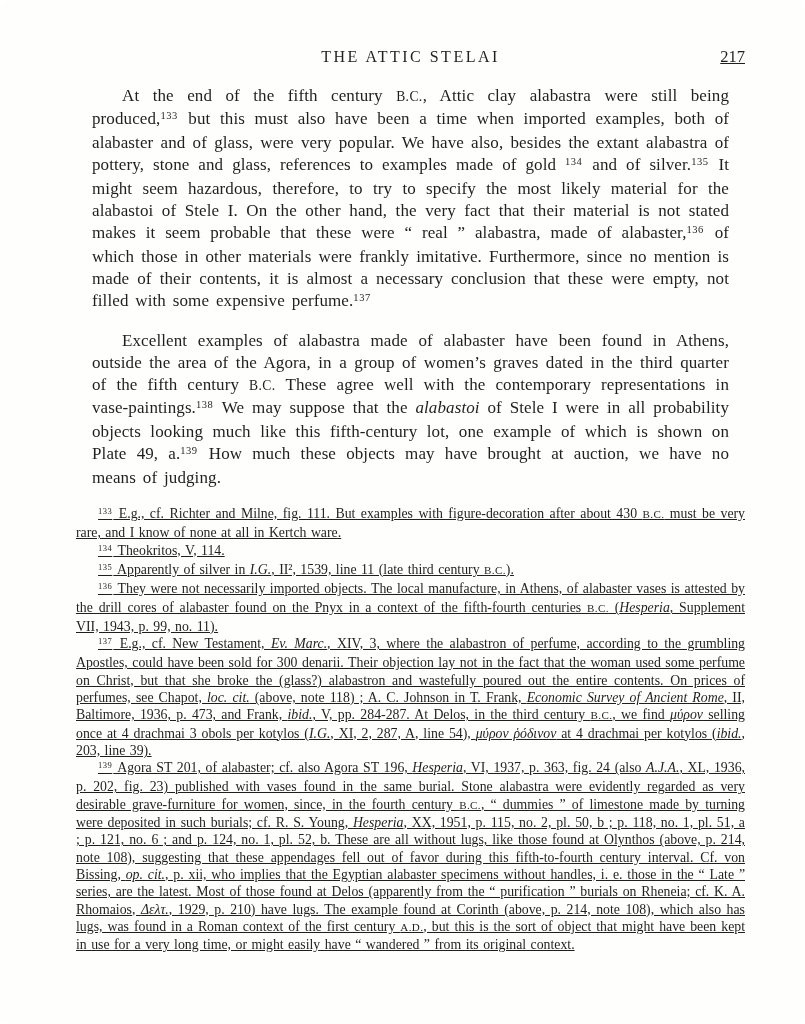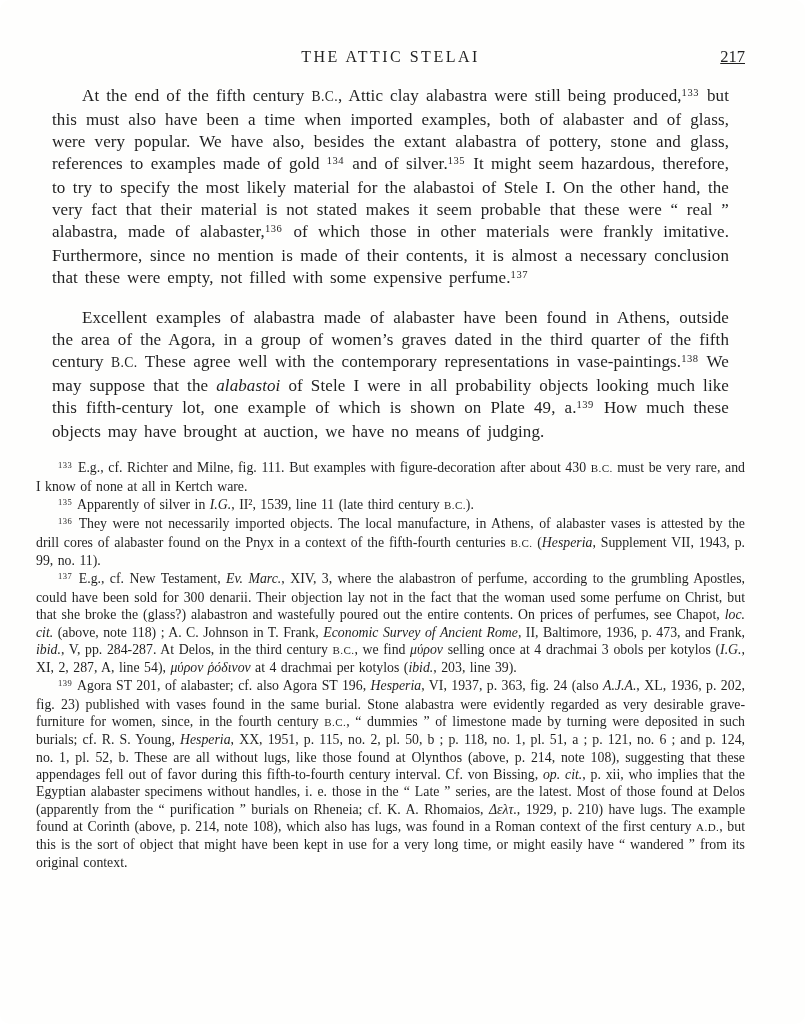--- a/index.html
+++ b/index.html
@@ -3,21 +3,21 @@
 <meta charset="utf-8">
 <style>
   html, body { margin: 0; padding: 0; background: #ffffff; }
   .page {
     width: 805px; height: 1024px;
     box-sizing: border-box;
     margin: 0 auto;
     background: #fefefd;
     color: #1f1f1f;
     font-family: "Liberation Serif", "DejaVu Serif", serif;
-    padding: 46px 60px 0 36px;
+    padding: 46px 60px 0 76px;
     overflow: hidden;
     position: relative;
     border-radius: 10px;
   }
   .pagehead { position: relative; height: 21px; }
   .title {
     margin: 0;
     font-size: 16px;
     font-weight: normal;
     text-align: center;
@@ -34,21 +34,21 @@
   .bodytext { margin-top: 18px; }
   .para {
     margin: 16px;
     font-size: 17px;
     line-height: 22px;
     text-align: justify;
     text-indent: 30px;
     word-spacing: 2.5px;
     letter-spacing: 0.1px;
   }
-  .footnotes { margin-top: 13px; }
+  .footnotes { margin-top: 13px; text-decoration: underline; }
   .fn {
     margin: 0;
     font-size: 13.8px;
     line-height: 17.3px;
     text-align: justify;
     text-indent: 22px;
     word-spacing: 1px;
   }
   .it { font-style: italic; }
   .sc { font-size: 0.8em; letter-spacing: 0.4px; }
@@ -69,18 +69,19 @@
     <span class="pagenum">217</span>
   </header>
 
   <main class="bodytext">
     <p class="para"><span>At the end of the fifth century </span><span class="sc">B.C.</span><span>, Attic clay alabastra were still being produced,</span><span class="sup">133</span><span> but this must also have been a time when imported examples, both of alabaster and of glass, were very popular.  We have also, besides the extant alabastra of pottery, stone and glass, references to examples made of gold </span><span class="sup">134</span><span> and of silver.</span><span class="sup">135</span><span> It might seem hazardous, therefore, to try to specify the most likely material for the alabastoi of Stele I.  On the other hand, the very fact that their material is not stated makes it seem probable that these were “ real ” alabastra, made of alabaster,</span><span class="sup">136</span><span> of which those in other materials were frankly imitative.  Furthermore, since no mention is made of their contents, it is almost a necessary conclusion that these were empty, not filled with some expensive perfume.</span><span class="sup">137</span></p>
     <p class="para"><span>Excellent examples of alabastra made of alabaster have been found in Athens, outside the area of the Agora, in a group of women’s graves dated in the third quarter of the fifth century </span><span class="sc">B.C.</span><span>  These agree well with the contemporary representations in vase-paintings.</span><span class="sup">138</span><span>  We may suppose that the </span><span class="it">alabastoi</span><span> of Stele I were in all probability objects looking much like this fifth-century lot, one example of which is shown on Plate 49, a.</span><span class="sup">139</span><span>  How much these objects may have brought at auction, we have no means of judging.</span></p>
   </main>
 
   <section class="footnotes">
     <p class="fn"><span class="sup">133</span><span> E.g., cf. Richter and Milne, fig. 111.  But examples with figure-decoration after about 430 </span><span class="sc">B.C.</span><span> must be very rare, and I know of none at all in Kertch ware.</span></p>
+    <p class="fn"><span class="sup">134</span><span> Theokritos, V, 114.</span></p>
     <p class="fn"><span class="sup">135</span><span> Apparently of silver in </span><span class="it">I.G.</span><span>, II², 1539, line 11 (late third century </span><span class="sc">B.C.</span><span>).</span></p>
     <p class="fn"><span class="sup">136</span><span> They were not necessarily imported objects.  The local manufacture, in Athens, of alabaster vases is attested by the drill cores of alabaster found on the Pnyx in a context of the fifth-fourth centuries </span><span class="sc">B.C.</span><span> (</span><span class="it">Hesperia</span><span>, Supplement VII, 1943, p. 99, no. 11).</span></p>
     <p class="fn"><span class="sup">137</span><span> E.g., cf. New Testament, </span><span class="it">Ev. Marc.</span><span>, XIV, 3, where the alabastron of perfume, according to the grumbling Apostles, could have been sold for 300 denarii.  Their objection lay not in the fact that the woman used some perfume on Christ, but that she broke the (glass?) alabastron and wastefully poured out the entire contents.  On prices of perfumes, see Chapot, </span><span class="it">loc. cit.</span><span> (above, note 118) ; A. C. Johnson in T. Frank, </span><span class="it">Economic Survey of Ancient Rome</span><span>, II, Baltimore, 1936, p. 473, and Frank, </span><span class="it">ibid.</span><span>, V, pp. 284-287.  At Delos, in the third century </span><span class="sc">B.C.</span><span>, we find </span><span class="it">μύρον</span><span> selling once at 4 drachmai 3 obols per kotylos (</span><span class="it">I.G.</span><span>, XI, 2, 287, A, line 54), </span><span class="it">μύρον ῥόδινον</span><span> at 4 drachmai per kotylos (</span><span class="it">ibid.</span><span>, 203, line 39).</span></p>
     <p class="fn"><span class="sup">139</span><span> Agora ST 201, of alabaster; cf. also Agora ST 196, </span><span class="it">Hesperia</span><span>, VI, 1937, p. 363, fig. 24 (also </span><span class="it">A.J.A.</span><span>, XL, 1936, p. 202, fig. 23) published with vases found in the same burial.  Stone alabastra were evidently regarded as very desirable grave-furniture for women, since, in the fourth century </span><span class="sc">B.C.</span><span>, “ dummies ” of limestone made by turning were deposited in such burials; cf. R. S. Young, </span><span class="it">Hesperia</span><span>, XX, 1951, p. 115, no. 2, pl. 50, b ; p. 118, no. 1, pl. 51, a ; p. 121, no. 6 ; and p. 124, no. 1, pl. 52, b.  These are all without lugs, like those found at Olynthos (above, p. 214, note 108), suggesting that these appendages fell out of favor during this fifth-to-fourth century interval.  Cf. von Bissing, </span><span class="it">op. cit.</span><span>, p. xii, who implies that the Egyptian alabaster specimens without handles, i. e. those in the “ Late ” series, are the latest.  Most of those found at Delos (apparently from the “ purification ” burials on Rheneia; cf. K. A. Rhomaios, </span><span class="it">Δελτ.</span><span>, 1929, p. 210) have lugs.  The example found at Corinth (above, p. 214, note 108), which also has lugs, was found in a Roman context of the first century </span><span class="sc">A.D.</span><span>, but this is the sort of object that might have been kept in use for a very long time, or might easily have “ wandered ” from its original context.</span></p>
   </section>
 </div>
 
 </body></html>

